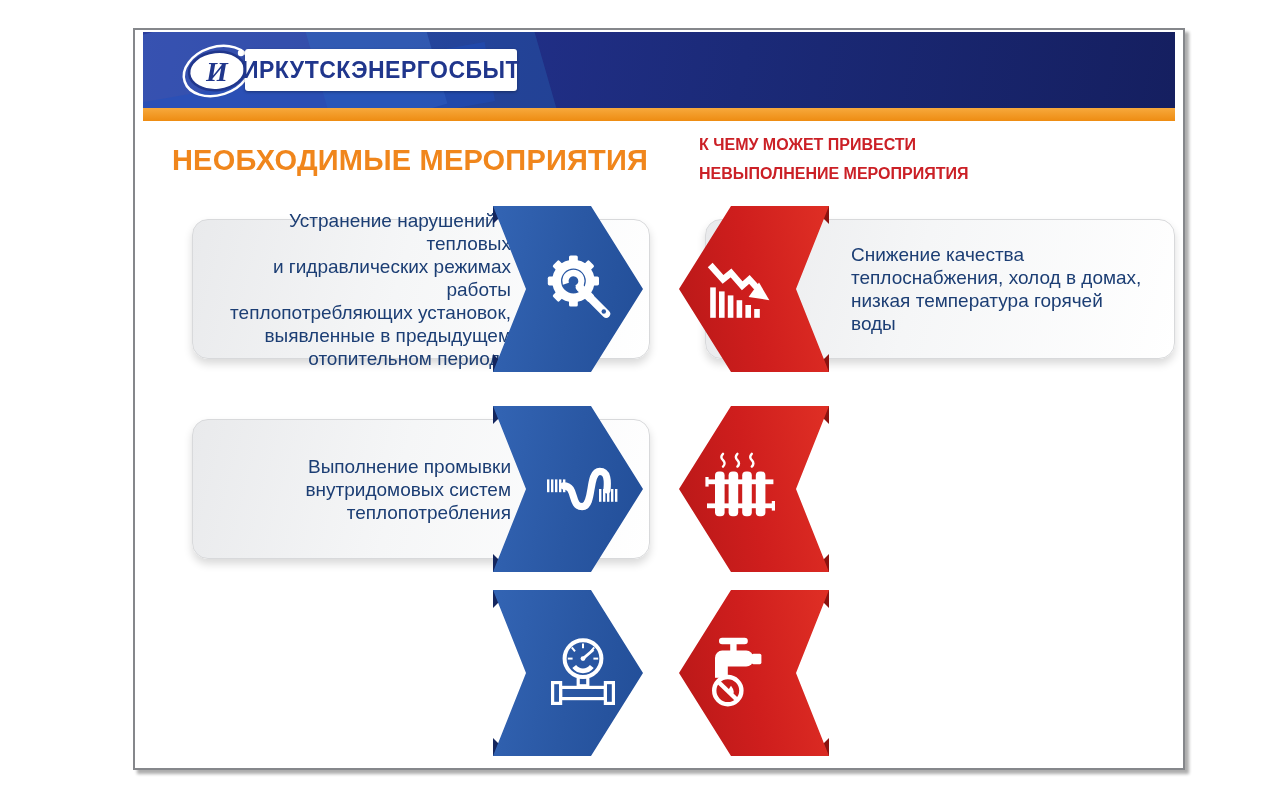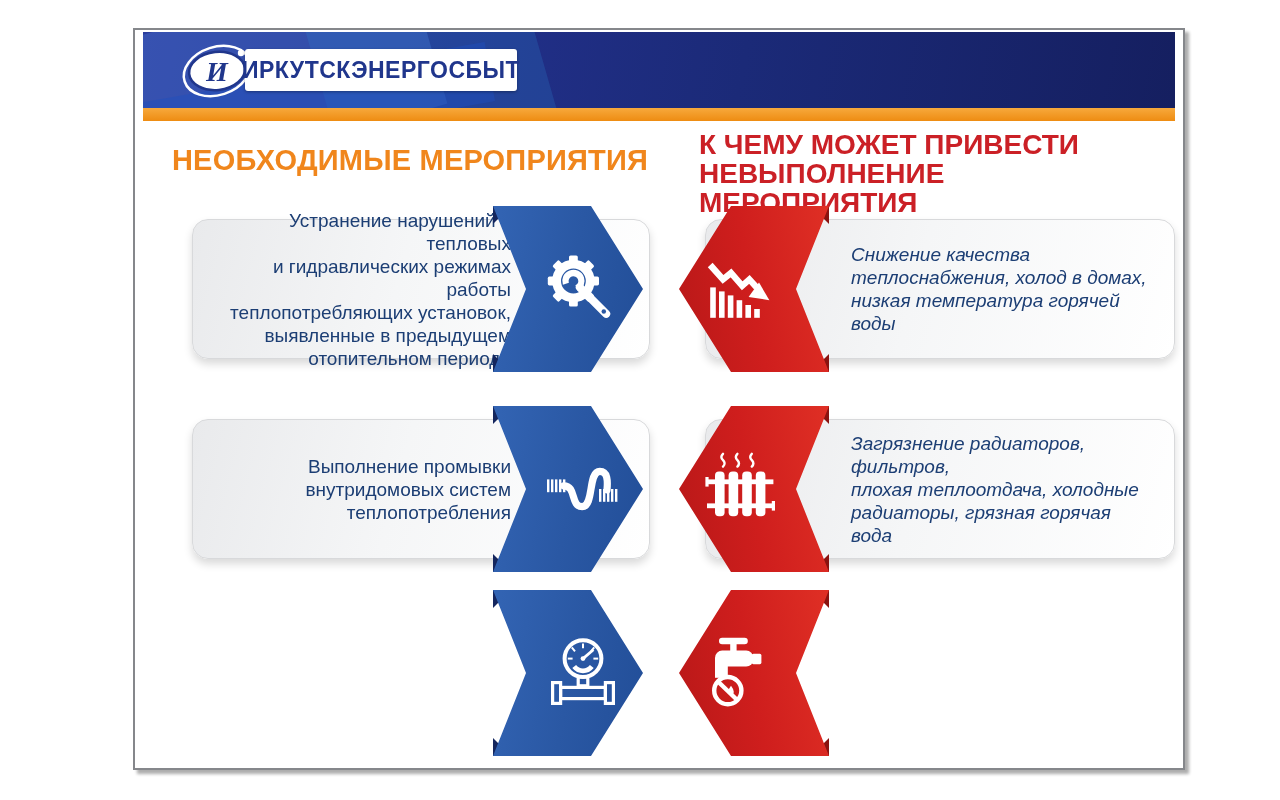--- a/index.html
+++ b/index.html
@@ -25,34 +25,34 @@
   .logo-plate{position:absolute;left:110px;top:19px;width:272px;height:42px;background:#ffffff;
         border-radius:3px;display:flex;align-items:center;justify-content:center;
         box-shadow:0 1px 3px rgba(0,0,0,.35);}
   .logo-text{color:#20368c;font-weight:bold;font-size:23px;letter-spacing:.5px;white-space:nowrap;}
   .emblem{position:absolute;left:44px;top:12px;width:76px;height:58px;}
 
   
   .left-title{position:absolute;left:30px;top:114px;width:490px;text-align:center;
         color:#f0861c;font-weight:bold;font-size:29px;letter-spacing:.2px;}
   .right-title{position:absolute;left:564px;top:100px;width:440px;text-align:left;
-        color:#cb2026;font-weight:bold;font-size:28px;line-height:29px;white-space:pre-line;}
+        color:#cb2026;font-weight:bold;font-size:16px;line-height:29px;white-space:pre-line;}
 
   
   .row{position:absolute;left:0;width:100%;height:166px;}
   .row.r0{top:176px}.row.r1{top:376px}.row.r2{top:560px}
 
   .card{position:absolute;top:13px;height:140px;border-radius:16px;border:1px solid #d8d9db;
         background:linear-gradient(105deg,#e9eaec 0%,#f5f6f7 45%,#ffffff 100%);
         box-shadow:0 5px 9px rgba(0,0,0,.15);display:flex;align-items:center;box-sizing:border-box;margin-left:20px;}
   .m-card{left:37px;width:458px;justify-content:flex-end;padding:6px 138px 6px 24px;}
   .c-card{left:550px;width:470px;justify-content:flex-start;padding:6px 24px 6px 145px;}
   .card-text{color:#1c3e74;font-size:19px;line-height:23px;white-space:pre-line;}
   .m-card .card-text{text-align:right;}
-  .c-card .card-text{text-align:left;font-style:italic;}
+  .c-card .card-text{text-align:left;}
 
   .arrow{position:absolute;top:0;width:164px;height:166px;}
   .m-arrow{left:344px;}
   .c-arrow{left:544px;}
   .arrow .shape,.arrow .fold-a,.arrow .fold-b{position:absolute;inset:0;}
   .m-arrow .shape{background:linear-gradient(100deg,#3466b6 0%,#2a58a4 55%,#224e98 100%);
         clip-path:polygon(14px 0,112px 0,164px 83px,112px 166px,14px 166px,47px 83px);}
   .m-arrow .fold-a{background:#14265e;clip-path:polygon(14px 0,32px 0,14px 18px);}
   .m-arrow .fold-b{background:#14265e;clip-path:polygon(14px 166px,32px 166px,14px 148px);}
   .c-arrow .shape{background:linear-gradient(260deg,#e23226 0%,#cf1e1d 55%,#b81818 100%);
@@ -146,25 +146,20 @@
         </svg>
       </div>
     </div>
 
     <div class="row r1">
       <div class="card m-card">
         <div class="card-text">Выполнение промывки
 внутридомовых систем
 теплопотребления</div>
       </div>
-      <div class="card c-card">
-        <div class="card-text">Загрязнение радиаторов, фильтров,
-плохая теплоотдача, холодные
-радиаторы, грязная горячая вода</div>
-      </div>
       <div class="arrow m-arrow">
         <div class="fold-a"></div>
           <div class="fold-b"></div>
           <div class="shape"></div>
         <svg class="icon" viewBox="0 0 100 100">
           <path d="M26,46 C42,46 34,72 49,72 C64,72 56,28 71,28 C81,28 81,40 80,51" fill="none" stroke="#ffffff" stroke-width="9" stroke-linecap="round"></path>
           <g fill="#ffffff">
             <rect x="5" y="38" width="3" height="16"></rect>
               <rect x="10" y="38" width="3" height="16"></rect>
             <rect x="15" y="38" width="3" height="16"></rect>

